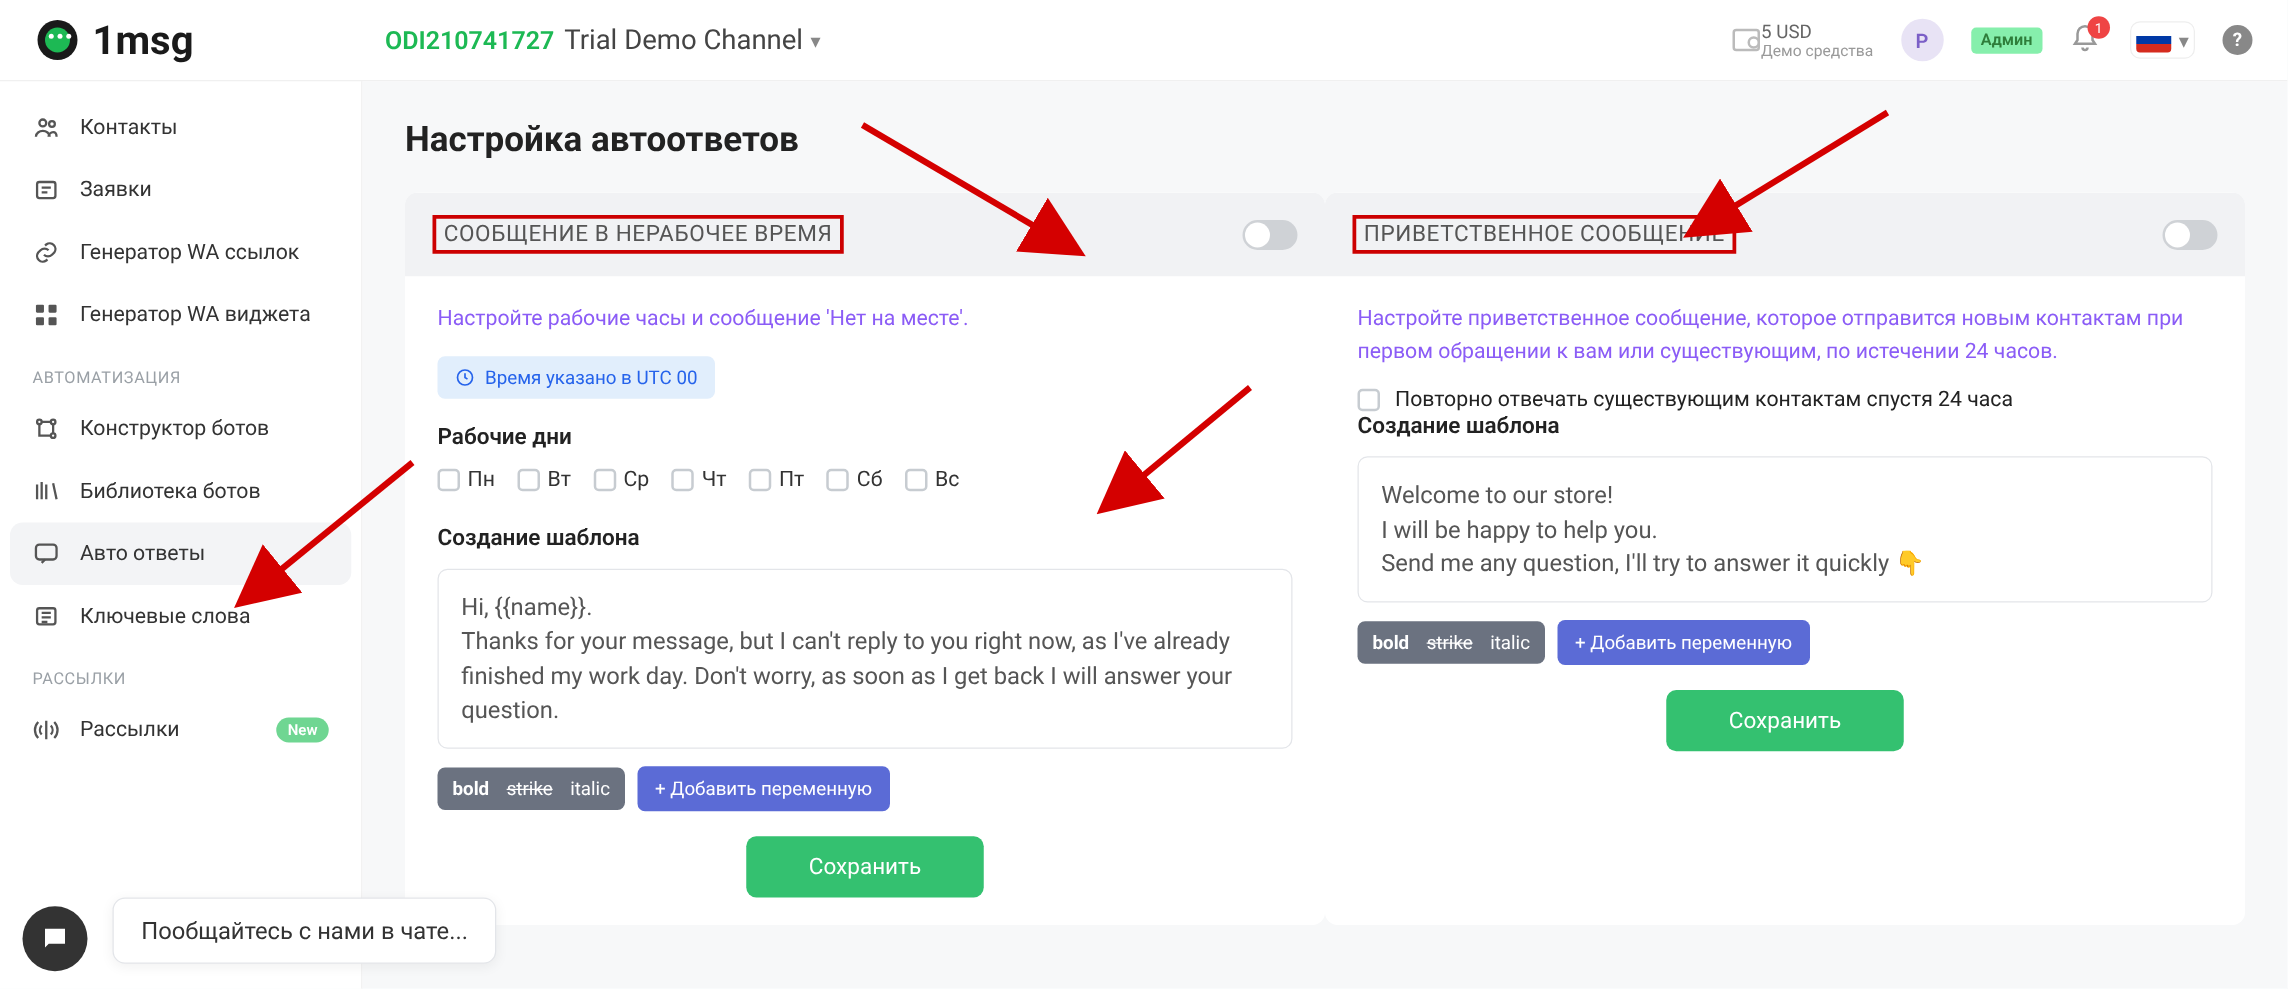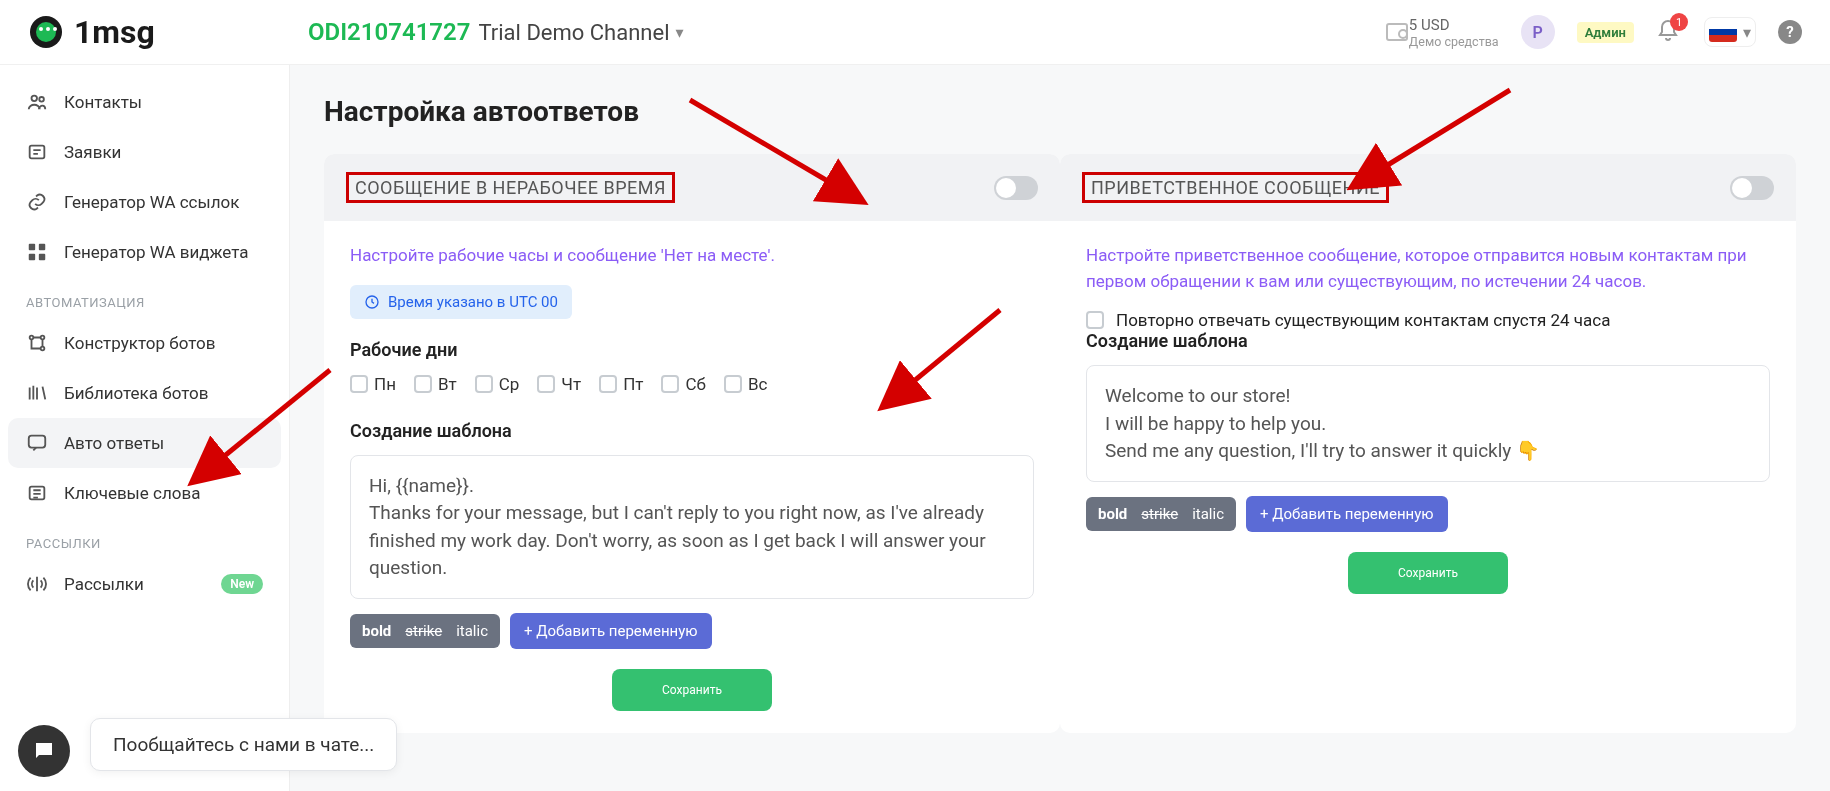--- a/index.html
+++ b/index.html
@@ -2,31 +2,31 @@
 <html><head>
 <meta charset="utf-8">
 <style>
   *{box-sizing:border-box;margin:0;padding:0;font-family:-apple-system,BlinkMacSystemFont,"Segoe UI",Roboto,sans-serif}
   body{width:1830px;height:791px;background:#fff;overflow:hidden;position:relative}
 
   
   .header{height:65px;display:flex;align-items:center;padding:0 28px;border-bottom:1px solid #f0f0f0}
   .logo{display:flex;align-items:center;gap:10px;font-size:32px;font-weight:700;color:#1a1a1a;width:250px}
   .logo-icon{width:36px;height:36px}
-  .channel-id{color:#1db954;font-size:24px;font-weight:600;margin-left:30px}
+  .channel-id{color:#1db954;font-size:20px;font-weight:600;margin-left:30px}
   .channel-name{color:#444;font-size:22px;margin-left:8px}
   .chev{margin-left:6px;color:#888}
 
   .h-right{margin-left:auto;display:flex;align-items:center;gap:22px}
   .wallet{display:flex;align-items:center;gap:1px;color:#666;font-size:15px}
   .wallet-icon{width:22px;height:18px;border:2px solid #bbb;border-radius:3px;position:relative}
   .wallet-icon:before{content:"";position:absolute;right:-2px;top:4px;width:6px;height:6px;border:2px solid #bbb;border-radius:50%;background:#fff}
   .wallet-text small{display:block;color:#999}
   .avatar{width:34px;height:34px;border-radius:50%;background:#e8e3f5;color:#7b5fc7;display:flex;align-items:center;justify-content:center;font-weight:600}
-  .role-badge{background:#fef9c3;color:#2e7d3a;font-size:13px;padding:3px 8px;border-radius:4px;font-weight:600}
+  .role-badge{background:#86efac;color:#2e7d3a;font-size:13px;padding:3px 8px;border-radius:4px;font-weight:600}
   .bell{width:26px;height:26px;position:relative;color:#999}
   .bell-badge{position:absolute;top:-6px;right:-6px;background:#ef4444;color:#fff;font-size:11px;width:18px;height:18px;border-radius:50%;display:flex;align-items:center;justify-content:center}
   .flag-btn{display:flex;align-items:center;gap:6px;padding:4px;border:1px solid #eee;border-radius:8px}
   .flag{width:28px;height:20px;border-radius:3px;background:linear-gradient(#fff 33%,#0039a6 33% 66%,#d52b1e 66%)}
   .help{width:24px;height:24px;border-radius:50%;background:#888;color:#fff;display:flex;align-items:center;justify-content:center;font-size:15px;font-weight:700}
 
   
   .layout{display:flex;height:726px}
   .sidebar{width:290px;border-right:1px solid #eee;padding:12px 8px;overflow:hidden}
   .nav-item{display:flex;align-items:center;gap:16px;padding:14px 18px;border-radius:10px;color:#333;font-size:17px;cursor:pointer}
@@ -51,21 +51,21 @@
   .subhead{font-size:18px;font-weight:600;color:#222;margin-bottom:14px}
   .days{display:flex;gap:18px;margin-bottom:26px}
   .day{display:flex;align-items:center;gap:6px;font-size:17px;color:#333}
   .chk{width:18px;height:18px;border:2px solid #c7ccd1;border-radius:4px}
   .tpl-box{border:1px solid #e3e5e9;border-radius:8px;padding:16px 18px;min-height:110px;font-size:19px;color:#555;line-height:1.45;white-space:pre-wrap;margin-bottom:14px}
   .fmt-row{display:flex;align-items:center;gap:10px}
   .fmt-pill{background:#6b7280;color:#fff;border-radius:6px;padding:8px 12px;display:flex;gap:14px;font-size:15px}
   .fmt-pill .strike{text-decoration:line-through}
   .fmt-pill .ital{}
   .add-var{background:#5b6bd6;color:#fff;border:none;border-radius:6px;padding:9px 14px;font-size:15px;cursor:pointer}
-  .save{display:block;margin:20px auto 0;background:#34c170;color:#fff;border:none;border-radius:8px;padding:14px 50px;font-size:12px;cursor:pointer}
+  .save{display:block;margin:20px auto 0;background:#34c170;color:#fff;border:none;border-radius:8px;padding:14px 50px;font-size:18px;cursor:pointer}
   .repeat-row{display:flex;align-items:center;gap:12px;font-size:17px;color:#222;}
 
   
   .arrow{position:absolute;pointer-events:none}
   .chat-fab{position:absolute;left:18px;bottom:14px;width:52px;height:52px;border-radius:50%;background:#333;display:flex;align-items:center;justify-content:center}
   .chat-fab svg{color:#fff}
   .chat-bubble{position:absolute;left:90px;bottom:20px;background:#fff;border:1px solid #e3e5e9;border-radius:10px;padding:14px 22px;font-size:19px;color:#333;box-shadow:0 2px 10px rgba(0,0,0,.06)}
 </style>
 </head>
 <body>

